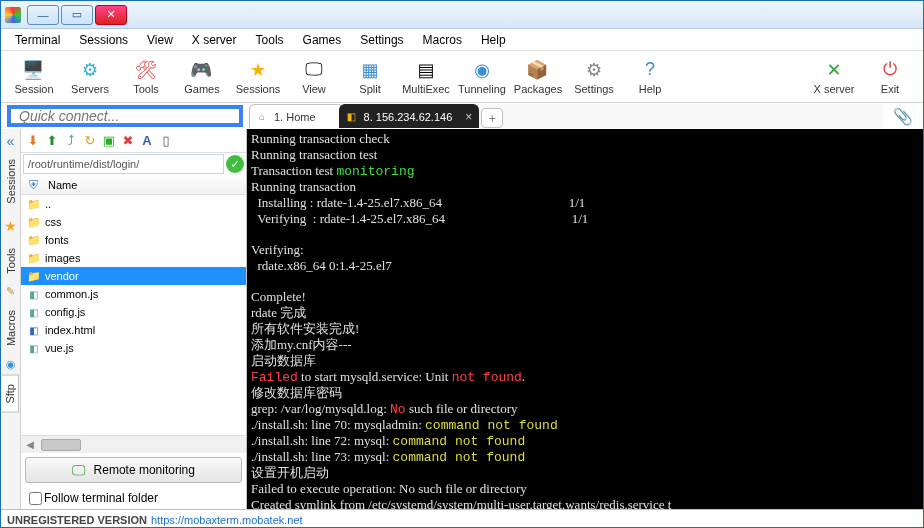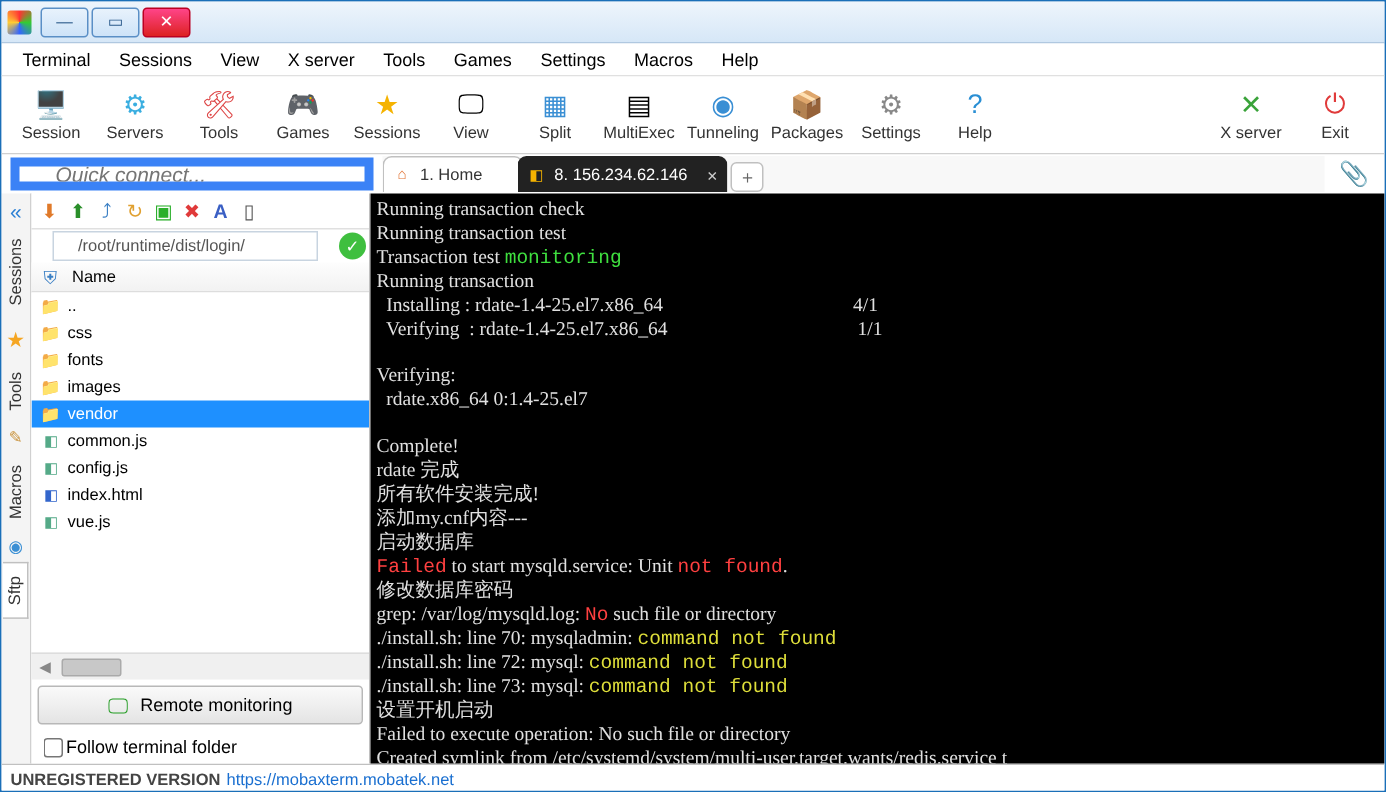--- a/index.html
+++ b/index.html
@@ -12,40 +12,40 @@
 .winbtn.min, .winbtn.max { background: linear-gradient(#e8f2fc,#cde3f8); color:#2a5a8a;}
 .winbtn.close { background: linear-gradient(#f48,#d22); color:#fff; border-color:#b02; }
 .menubar { height: 22px; background: #fff; display: flex; align-items: center; padding: 0 6px; gap: 3px; border-bottom: 1px solid #e0e0e0; }
 .menubar span { padding: 2px 8px; cursor: pointer; }
 .toolbar { height: 52px; background: #fff; display: flex; align-items: center; padding: 0 6px; gap: 2px; border-bottom: 1px solid #d0d0d0; }
 .toolbtn { display: flex; flex-direction: column; align-items: center; width: 54px; height: 46px; cursor: pointer; justify-content: center; }
 .toolbtn .ticon { width: 22px; height: 22px; display: flex; align-items: center; justify-content: center; font-size: 18px; }
 .toolbtn .tlabel { font-size: 11px; color: #333; margin-top: 2px; }
 .spacer { flex: 1; }
 .quickrow { height: 26px; display: flex; align-items: center; padding: 3px 6px; background: #fff; gap: 6px; }
-.quickconnect { flex: 0 0 236px; height: 22px; border: 6px solid #3b82f6; border-radius: 0; padding: 0 24px; font-size: 14px; color: #888; font-style: italic; }
+.quickconnect { flex: 0 0 236px; height: 22px; border: 4px solid #3b82f6; border-radius: 0; padding: 0 8px; font-size: 14px; color: #888; font-style: italic; }
 .tabstrip { flex: 1; height: 24px; display: flex; align-items: flex-end; background: #f8f8f8; position: relative; gap: 0; }
 .tab { height: 24px; display: flex; align-items: center; padding: 0 26px 0 24px; font-size: 11px; border-radius: 6px 6px 0 0; position: relative; cursor: pointer; margin-right:-4px; }
 .tab.home { background: #fff; border: 1px solid #c0c0c0; border-bottom: none; color:#333;}
 .tab.active { background: #222; color: #fff; border: 1px solid #222; border-bottom: none; z-index:2; }
 .tab .tabicon { position:absolute; left:6px; width:12px; height:12px; display:flex; align-items:center; justify-content:center; font-size:10px;}
 .tab .tabclose { position: absolute; right: 6px; font-size: 12px; color: #888; }
 .tab.active .tabclose { color:#ccc; }
 .tabadd { width: 22px; height: 20px; background:#fff; border:1px solid #c0c0c0; border-radius:4px; display:flex; align-items:center; justify-content:center; margin-left:6px; font-size:12px; color:#666; cursor:pointer;}
 .clip { margin-left: auto; font-size: 16px; color: #3a7fc4; padding: 0 4px; cursor:pointer; }
 .mainrow { display: flex; height: 380px; }
 .sidetabs { width: 20px; background: #f4f4f4; border-right: 1px solid #d0d0d0; display: flex; flex-direction: column; align-items: center; padding-top: 4px; gap: 2px; }
 .sidetab { writing-mode: vertical-rl; transform: rotate(180deg); padding: 8px 2px; font-size: 11px; cursor: pointer; color:#333; text-align:center;}
 .sidetab.sel { background:#fff; border:1px solid #c0c0c0; border-right:none; }
 .sidetabs .staricon { color:#f5a623; font-size:14px; padding:4px 0;}
 .sidepanel { width: 226px; background: #fff; border-right: 1px solid #c0c0c0; display: flex; flex-direction: column; }
 .panel-toolbar { height: 24px; display: flex; align-items: center; gap: 3px; padding: 2px 4px; border-bottom: 1px solid #e0e0e0; }
 .panel-toolbar .ptico { width:16px; height:16px; display:flex; align-items:center; justify-content:center; font-size:13px; cursor:pointer;}
 .pathrow { display: flex; align-items: center; height: 22px; }
-.pathinput { flex:1; height:20px; border:1px solid #c8d4e0; padding:0 16px; font-size:11px; color:#555; margin:0 14px;}
+.pathinput { flex:1; height:20px; border:1px solid #c8d4e0; padding:0 4px; font-size:11px; color:#555; margin:0 2px;}
 .okcircle { width:18px; height:18px; border-radius:50%; background:#3fbf3f; color:#fff; display:flex; align-items:center; justify-content:center; font-size:11px; margin-right:2px;}
 .filehdr { height: 20px; display:flex; align-items:center; background:linear-gradient(#fdfdfd,#f2f2f2); border-bottom:1px solid #ddd; padding-left:4px;}
 .filehdr .col { font-size:11px; padding:0 6px;}
 .filehdr .shield { color:#3a7fc4; font-size:12px; padding:0 4px;}
 .filelist { flex:1; overflow:auto; background:#fff; }
 .filerow { height:18px; display:flex; align-items:center; padding-left:6px; font-size:11px; cursor:pointer; gap:4px;}
 .filerow.sel { background:#1e90ff; color:#fff; }
 .filerow .ficon { width:14px; text-align:center; }
 .folder-ic { color:#f5c542; }
 .js-ic { color:#5a8; font-size:10px;}
@@ -245,21 +245,21 @@
     <div class="followrow">
       <input type="checkbox" style="">
       <span>Follow terminal folder</span>
     </div>
   </div>
 
   <div class="terminal"><span class="w">Running transaction check</span>
 <span class="w">Running transaction test</span>
 <span class="w">Transaction test </span><span class="g">monitoring</span>
 <span class="w">Running transaction</span>
-<span class="w">  Installing : rdate-1.4-25.el7.x86_64                                       4/1</span>
+<span class="w">  Installing : rdate-1.4-25.el7.x86_64                                       1/1</span>
 <span class="w">  Verifying  : rdate-1.4-25.el7.x86_64                                       1/1</span>
 <span></span>
 <span class="w">Verifying:</span>
 <span class="w">  rdate.x86_64 0:1.4-25.el7</span>
 <span></span>
 <span class="w">Complete!</span>
 <span class="w">rdate 完成</span>
 <span class="w">所有软件安装完成!</span>
 <span class="w">添加my.cnf内容---</span>
 <span class="w">启动数据库</span>

